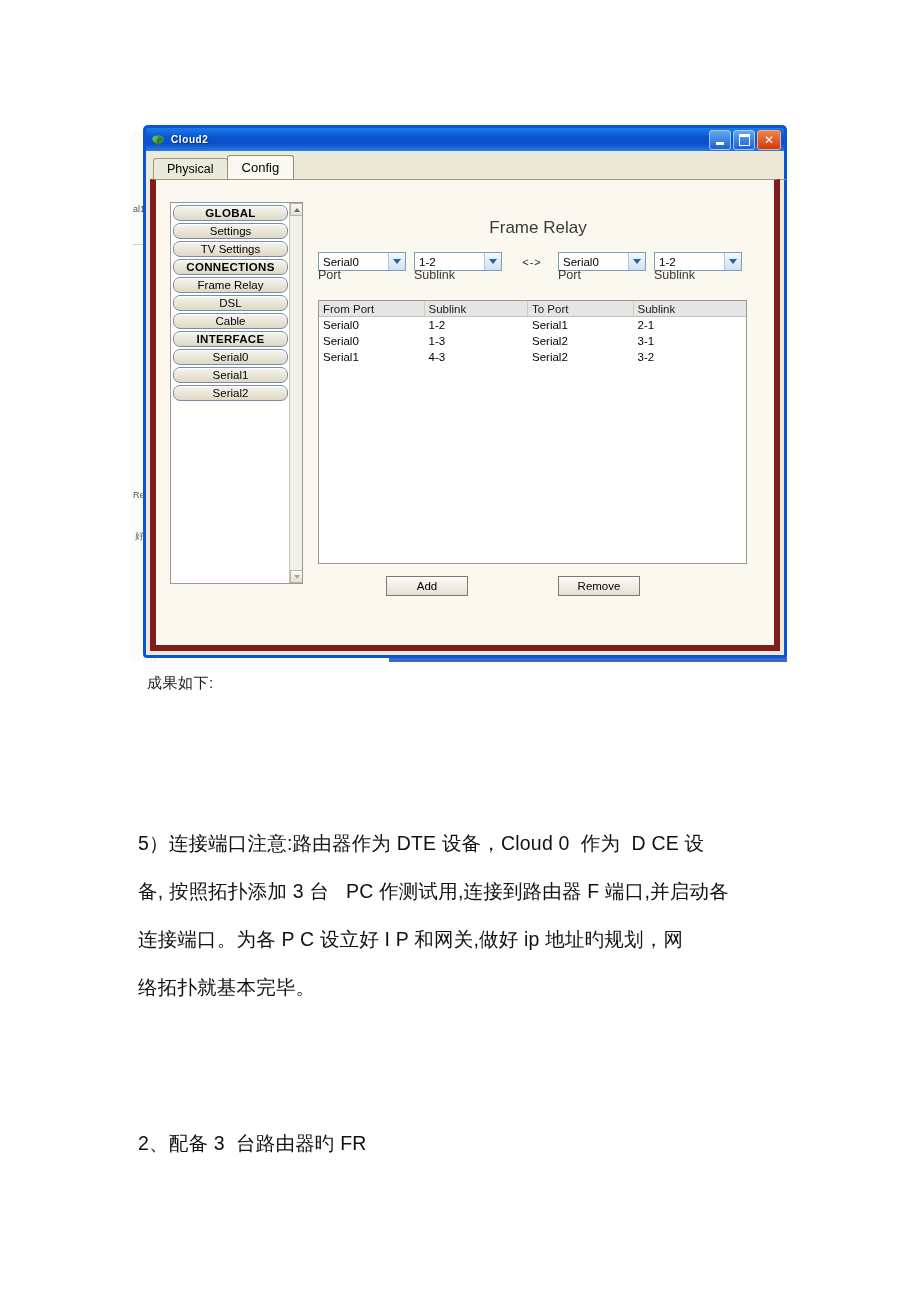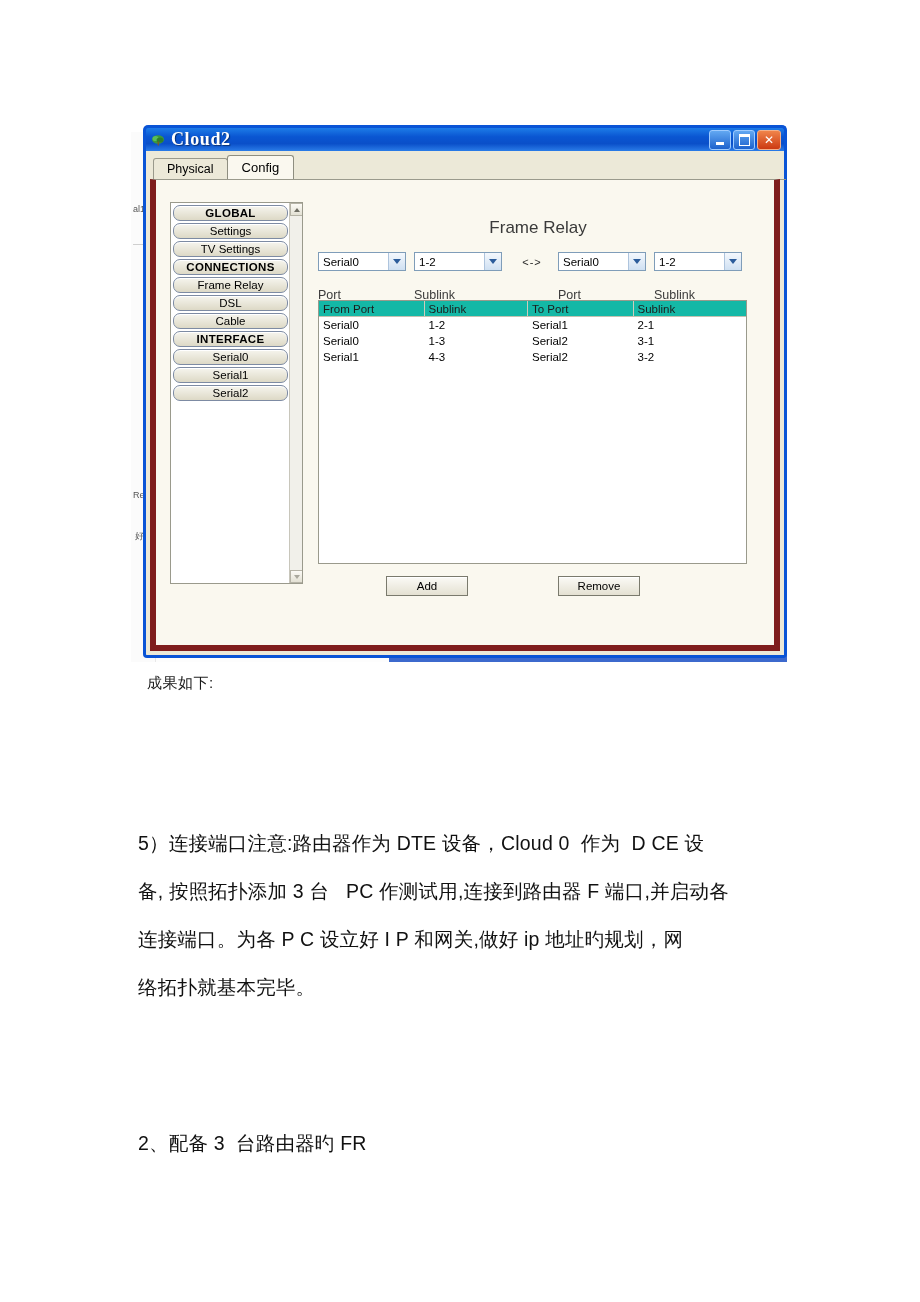--- a/index.html
+++ b/index.html
@@ -138,23 +138,23 @@
     padding-left: 5px;
   }
   .title-icon {
     width: 15px; height: 15px;
     margin-right: 5px;
     position: relative;
     flex: 0 0 auto;
   }
   .title-text {
     color: #ffffff;
-    font-family: Liberation Serif, serif;
+    font-family: Liberation Sans, sans-serif;
     font-weight: bold;
-    font-size: 18px;
+    font-size: 10px;
     letter-spacing: 0.6px;
     text-shadow: 1px 1px 1px rgba(0,0,0,.45);
   }
   .win-btns {
     position: absolute;
     right: 3px;
     top: 2px;
     display: flex;
     gap: 2px;
   }
@@ -366,21 +366,21 @@
     height: 19px;
     display: flex; align-items: center; justify-content: center;
     font-size: 11px;
     color: #2c2c2c;
     letter-spacing: 1px;
   }
 
   .row-labels {
     position: absolute;
     left: 0;
-    top: 86px;
+    top: 66px;
     width: 100%;
     height: 16px;
   }
   .row-labels span {
     position: absolute;
     font-size: 12.5px;
     color: #3b3b3b;
   }
   #lbl-port1 { left: 0; }
   #lbl-sub1  { left: 96px; }
@@ -395,21 +395,21 @@
     width: 429px;
     height: 264px;
     background: #ffffff;
     border: 1px solid #9a9a8c;
     box-sizing: border-box;
     overflow: hidden;
   }
   .thead {
     display: flex;
     height: 15px;
-    background: #14b8a6;
+    background: #e5e5e5;
     border-bottom: 1px solid #c4c1b0;
   }
   .th {
     font-size: 11.5px;
     color: #1c1c1c;
     padding-left: 4px;
     box-sizing: border-box;
     border-right: 1px solid #cfccbb;
     display: flex; align-items: center;
     cursor: pointer;

